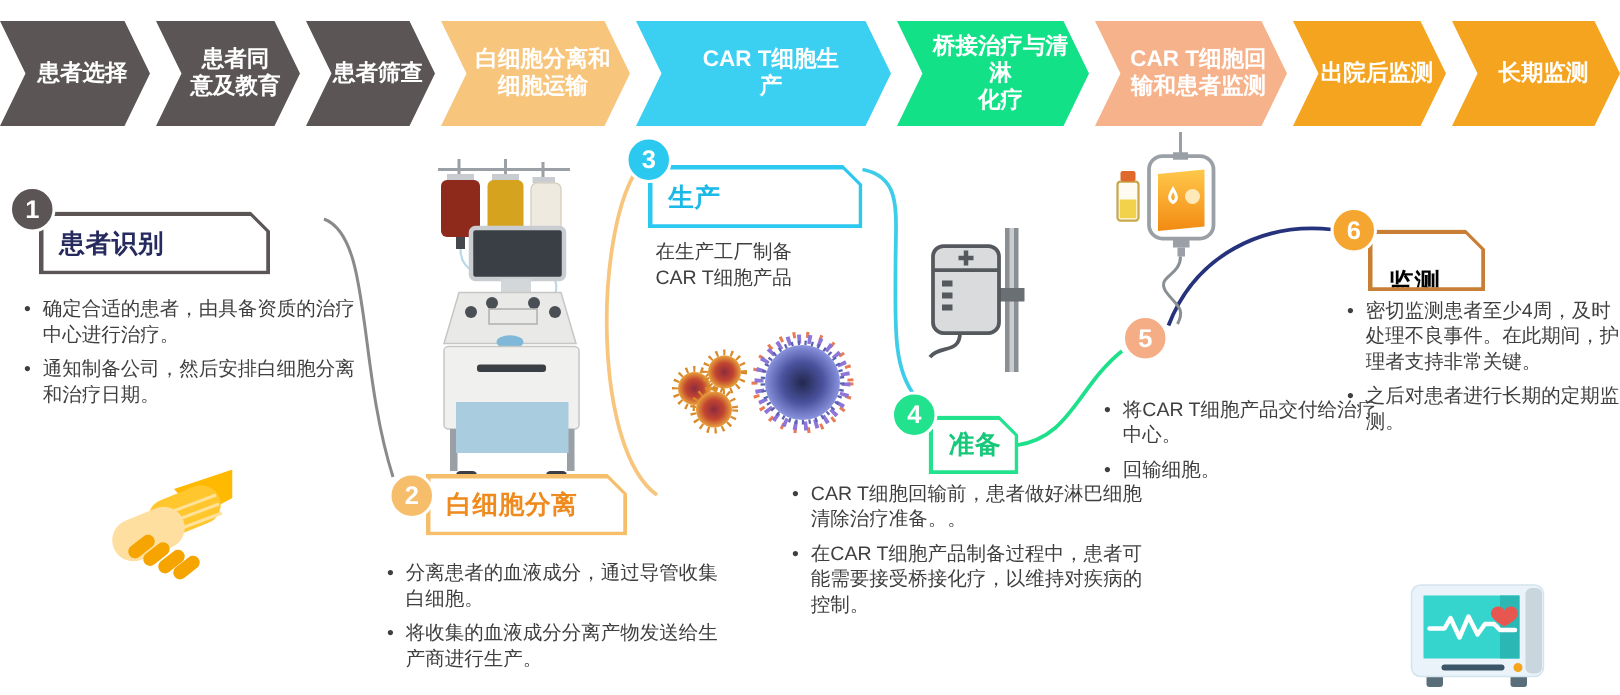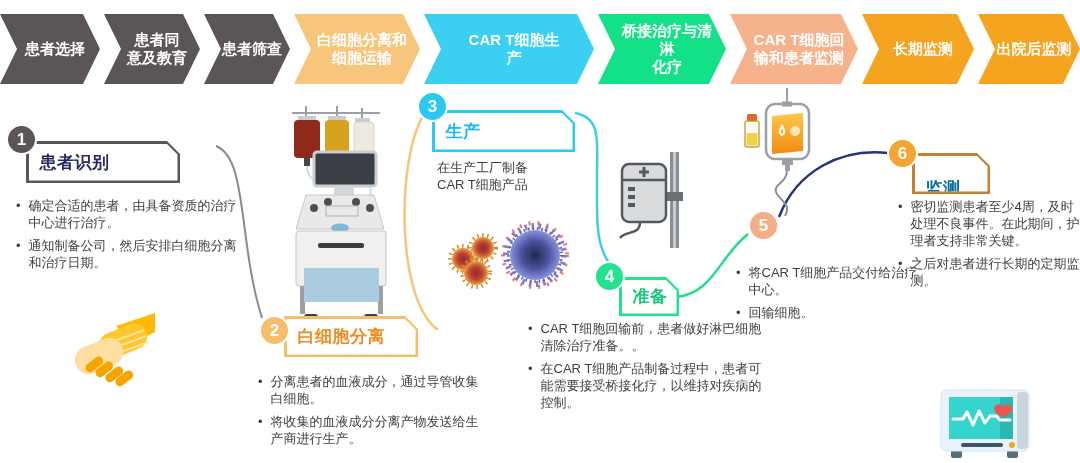--- a/index.html
+++ b/index.html
@@ -56,25 +56,25 @@
 产</span>
       </div>
     <div class="chev" style="width: 128px; background-color: rgb(18, 225, 135);">
         <span>桥接治疗与清淋
 化疗</span>
       </div>
     <div class="chev" style="width: 128px; background-color: rgb(246, 178, 138); justify-content: center;">
         <span>CAR T细胞回
 输和患者监测</span>
       </div>
+    <div class="chev" style="width: 102px; background-color: rgb(245, 164, 31);">
+        <span>出院后监测</span>
+      </div>
     <div class="chev" style="width: 112px; background-color: rgb(245, 164, 31);">
         <span>长期监测</span>
-      </div>
-    <div class="chev" style="width: 102px; background-color: rgb(245, 164, 31);">
-        <span>出院后监测</span>
       </div>
   </div>
 
   <svg class="conn" width="1080" height="463" viewBox="0 0 1080 463">
     <path d="M 216,146 C 248,158 238,242 262,318" fill="none" stroke-width="2" stroke="#8A8A8A"></path>
     <path d="M 438,330 C 396,300 396,160 424,114" fill="none" stroke-width="2.5" stroke="#F8C57C"></path>
     <path d="M 575,113 C 602,118 597,142 597,178 C 597,216 595,245 610,264" fill="none" stroke-width="2.5" stroke="#3ECDE8"></path>
     <path d="M 677,297 C 714,292 718,258 748,234" fill="none" stroke-width="2.5" stroke="#1FE08A"></path>
     <path d="M 779,217 C 797,170 842,148 888,153" fill="none" stroke-width="2.5" stroke="#26337C"></path>
   </svg>
@@ -139,21 +139,21 @@
         <span>将CAR T细胞产品交付给治疗中心。</span>
       </div>
     <div class="b">
         <span>回输细胞。</span>
       </div>
   </div>
 
   <div class="num" style="left: 887px; top: 138px; background-color: rgb(245, 166, 48);">6</div>
   <div class="tag" style="left: 912px; top: 153px; width: 78px; height: 41px; background-color: rgb(200, 126, 53);">
     <div class="tag-in">
-        <span style="color: #0369a1; margin-top: 30px;">监测</span>
+        <span style="color: #000000; margin-top: 30px;">监测</span>
       </div>
   </div>
   <div class="blk" style="left:898px;top:198px;width:182px">
     <div class="b">
         <span>密切监测患者至少4周，及时处理不良事件。在此期间，护理者支持非常关键。</span>
       </div>
     <div class="b">
         <span>之后对患者进行长期的定期监测。</span>
       </div>
   </div>

